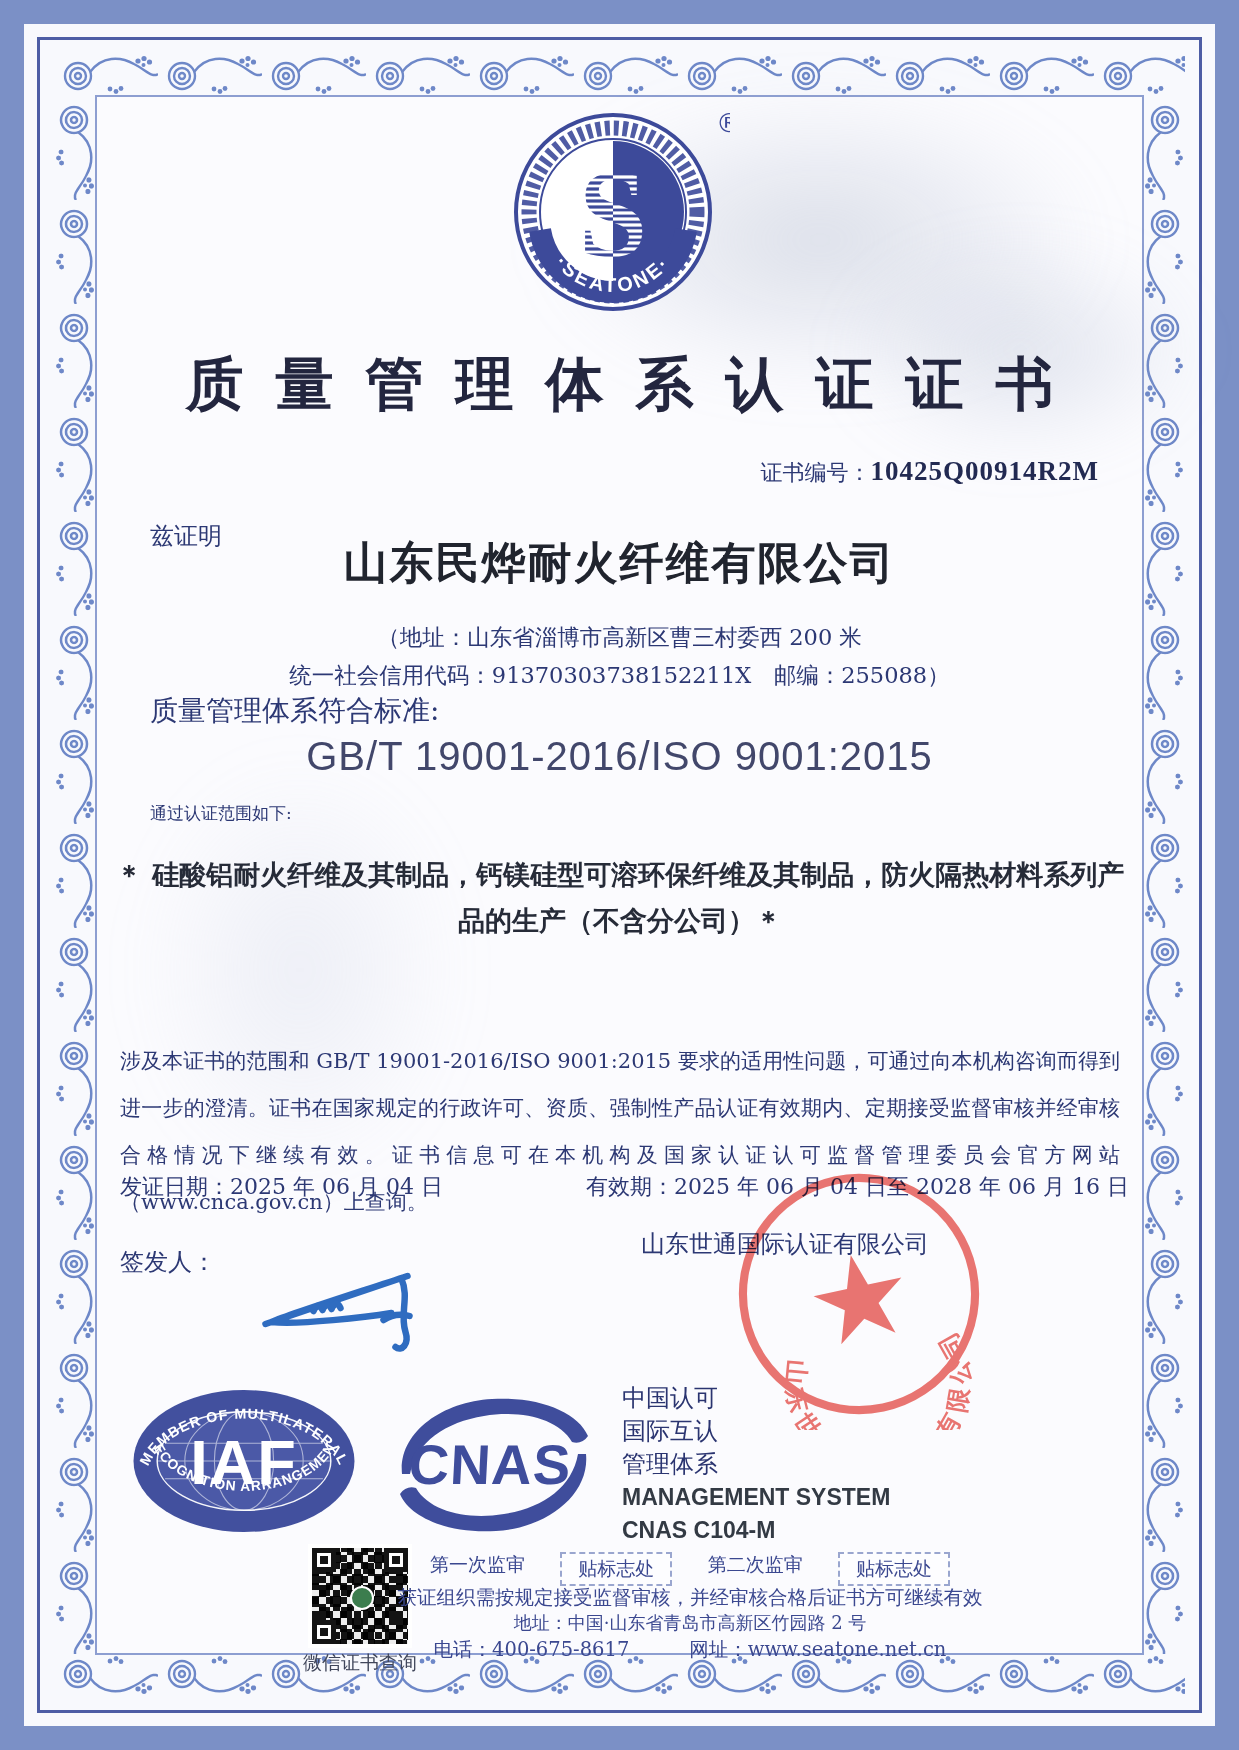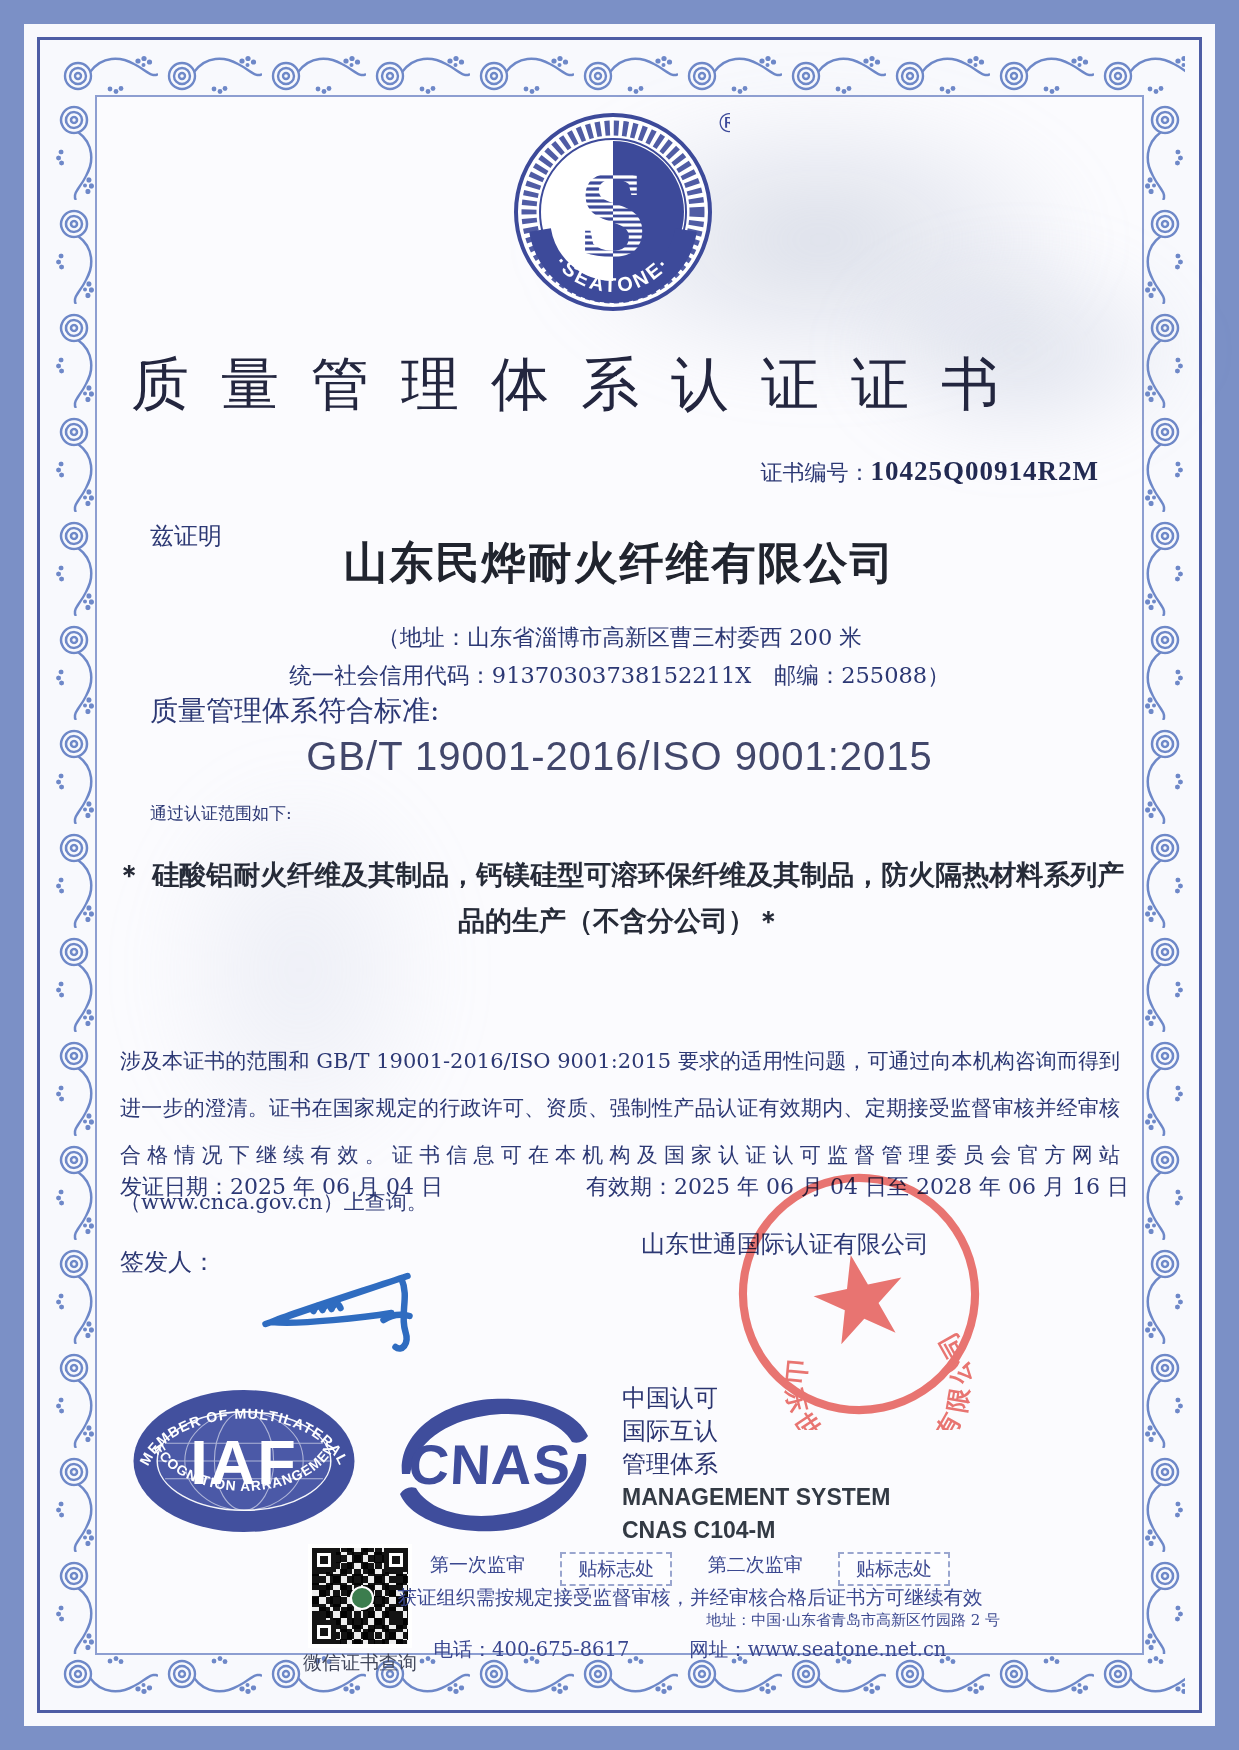--- a/index.html
+++ b/index.html
@@ -10,21 +10,21 @@
   .line1{position:absolute;inset:37px;border:3.5px solid #4d5da5;}
   .line2{position:absolute;inset:95px;border:2px solid #8d9ed1;background:#fbfbfe;}
   .bstrip{position:absolute;}
   
   .wm{position:absolute;border-radius:50%;filter:blur(28px);pointer-events:none;}
   .wm1{left:540px;top:90px;width:560px;height:300px;background:radial-gradient(closest-side,rgba(168,178,200,.38),rgba(168,178,200,0));}
   .wm2{left:840px;top:240px;width:360px;height:220px;background:radial-gradient(closest-side,rgba(160,172,198,.30),rgba(160,172,198,0));}
   .wm3{left:140px;top:760px;width:320px;height:420px;background:radial-gradient(closest-side,rgba(190,198,218,.22),rgba(190,198,218,0));}
   
   .abs{position:absolute;}
-  .title{left:99px;right:99px;top:346px;text-align:left;font-size:58px;font-weight:400;
+  .title{left:99px;right:99px;top:346px;text-align:center;font-size:58px;font-weight:700;
          color:#23263f;letter-spacing:32px;padding-left:32px;}
   .certno{top:456px;right:140px;text-align:right;color:#2c3874;font-size:22px;}
   .certno b{font-size:27px;color:#222a52;letter-spacing:1px;font-family:"Liberation Serif",serif;}
   .intro{left:150px;top:520px;font-size:24px;color:#2c3874;}
   .company{left:99px;right:99px;top:534px;text-align:center;font-size:44px;font-weight:bold;
            color:#20242e;font-family:"DejaVu Sans",sans-serif;letter-spacing:2px;}
   .addr{left:99px;right:99px;top:622px;text-align:center;font-size:22.5px;color:#2c3874;}
   .credit{left:99px;right:99px;top:660px;text-align:center;font-size:22.5px;color:#2c3874;}
   .stdlabel{left:150px;top:692px;font-size:28px;color:#2c3874;}
   .stdvalue{left:99px;right:99px;top:734px;text-align:center;font-size:40px;color:#42476b;
@@ -56,21 +56,21 @@
   .qr .f::after{content:"";position:absolute;inset:3px;background:#141414;}
   .qr .f.tl{left:0;top:0}.qr .f.tr{right:0;top:0}.qr .f.bl{left:0;bottom:0}
   .qr .c{position:absolute;left:38px;top:38px;width:20px;height:20px;border-radius:50%;
          background:#3c7d4e;border:2px solid #fff;}
   .qrcap{left:290px;top:1650px;width:140px;text-align:center;font-size:19px;color:#40465a;}
   
   .f-row1{left:430px;top:1552px;width:520px;display:flex;align-items:flex-start;justify-content:space-between;
           font-size:19px;color:#3b4890;}
   .stickerbox{border:2px dashed #9aa6cf;padding:2px 16px;background:rgba(255,255,255,.5);}
   .f-note{left:380px;top:1584px;width:620px;text-align:center;font-size:19.5px;color:#3b4890;}
-  .f-addr{left:380px;top:1611px;width:620px;text-align:right;font-size:15px;color:#3b4890;}
+  .f-addr{left:380px;top:1611px;width:620px;text-align:center;font-size:18px;color:#3b4890;}
   .f-contact{left:380px;top:1636px;width:620px;text-align:center;font-size:19.5px;color:#3b4890;
              display:flex;justify-content:center;gap:60px;}
 </style>
 </head>
 <body>
 
 <div class="page">
 
   <svg width="0" height="0" style="position:absolute">
     <defs>

